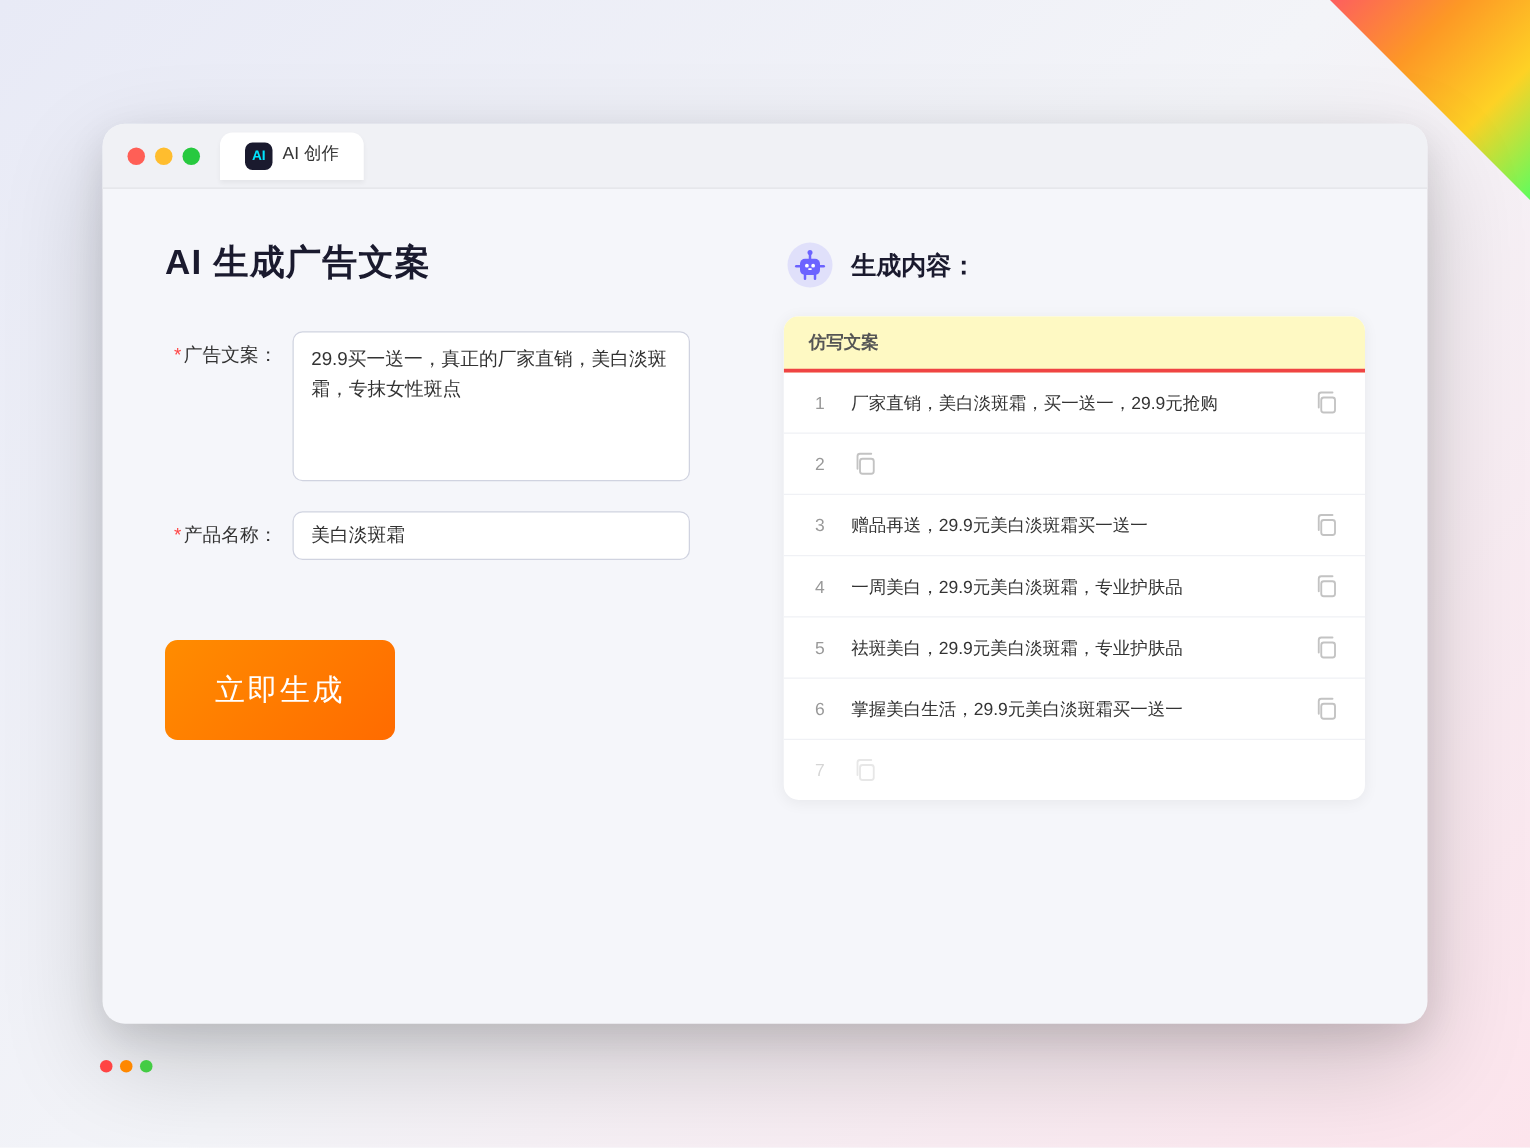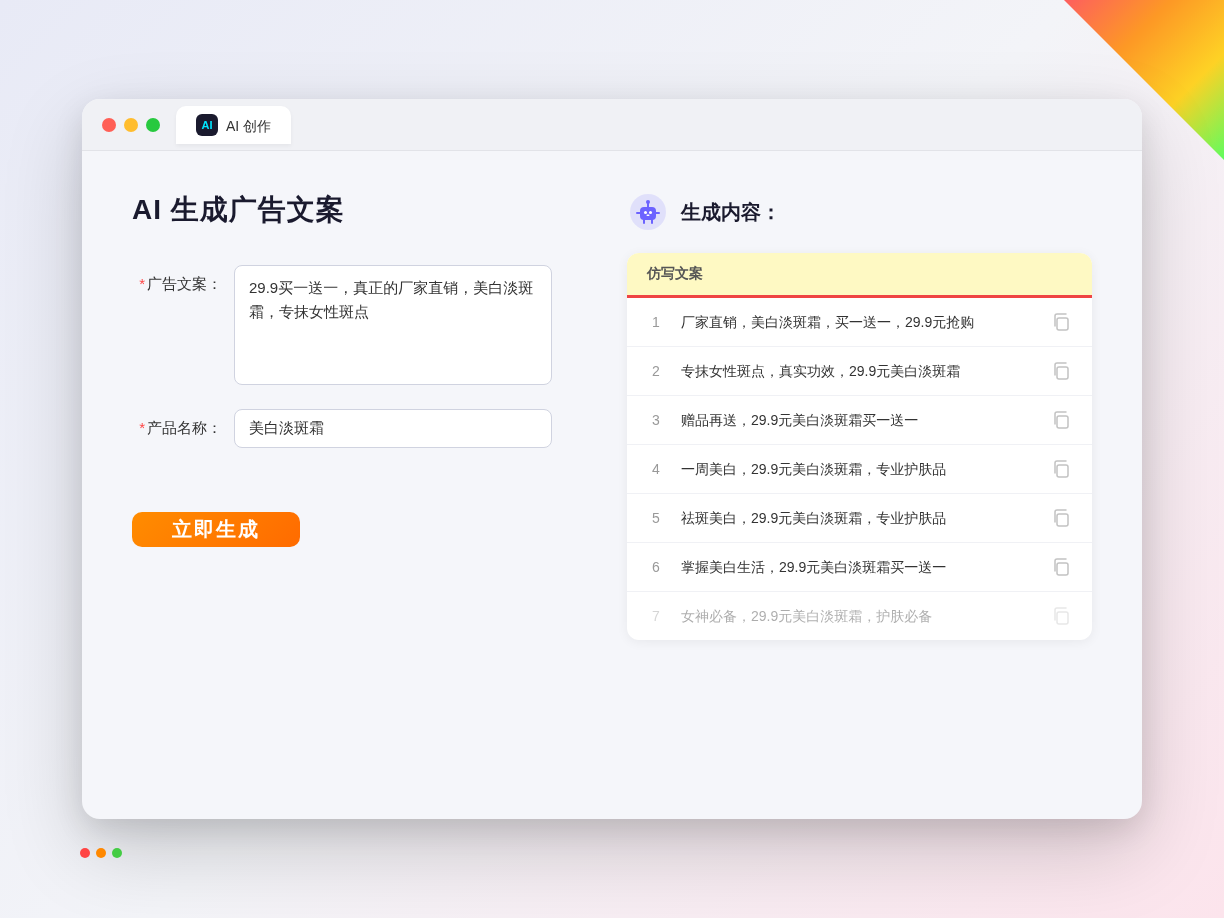--- a/index.html
+++ b/index.html
@@ -72,21 +72,21 @@
     }
     .wc-close { background: #ff5f56; }
     .wc-minimize { background: #ffbd2e; }
     .wc-maximize { background: #27c93f; }
 
     .tab {
       background: #ffffff;
       border-radius: 10px 10px 0 0;
       padding: 8px 20px;
       display: flex;
-      align-items: flex-end;
+      align-items: flex-start;
       gap: 8px;
       font-size: 14px;
       color: #333;
       box-shadow: 0 2px 4px rgba(0,0,0,0.05);
     }
 
     .tab-icon {
       width: 22px;
       height: 22px;
       background: #1a1a2e;
@@ -159,23 +159,23 @@
       resize: none;
       line-height: 1.6;
     }
 
     .generate-btn {
       margin-top: 40px;
       background: linear-gradient(135deg, #ff8c00, #ff6b00);
       color: #fff;
       border: none;
       border-radius: 10px;
-      padding: 4px 40px;
-      font-size: 20px;
-      font-weight: 700;
+      padding: 24px 40px;
+      font-size: 24px;
+      font-weight: 400;
       cursor: pointer;
       letter-spacing: 2px;
       transition: opacity 0.2s, transform 0.1s;
     }
 
     
     .right-panel {
       flex: 1;
     }
 
@@ -321,21 +321,20 @@
             <div class="result-row">
               <span class="row-number">1</span>
               <span class="row-text">厂家直销，美白淡斑霜，买一送一，29.9元抢购</span>
               <svg class="copy-icon" viewBox="0 0 22 22" fill="none">
       <rect x="7" y="7" width="11" height="12" rx="2" stroke="#888" stroke-width="1.5"></rect>
       <path d="M5 15V5a2 2 0 0 1 2-2h9" stroke="#888" stroke-width="1.5" stroke-linecap="round"></path>
     </svg>
             </div>
             <div class="result-row">
               <span class="row-number">2</span>
-              <span class="row-text">专抹女性斑点，真实功效，29.9元美白淡斑霜</span>
               <svg class="copy-icon" viewBox="0 0 22 22" fill="none">
       <rect x="7" y="7" width="11" height="12" rx="2" stroke="#888" stroke-width="1.5"></rect>
       <path d="M5 15V5a2 2 0 0 1 2-2h9" stroke="#888" stroke-width="1.5" stroke-linecap="round"></path>
     </svg>
             </div>
             <div class="result-row">
               <span class="row-number">3</span>
               <span class="row-text">赠品再送，29.9元美白淡斑霜买一送一</span>
               <svg class="copy-icon" viewBox="0 0 22 22" fill="none">
       <rect x="7" y="7" width="11" height="12" rx="2" stroke="#888" stroke-width="1.5"></rect>
@@ -361,21 +360,20 @@
             <div class="result-row">
               <span class="row-number">6</span>
               <span class="row-text">掌握美白生活，29.9元美白淡斑霜买一送一</span>
               <svg class="copy-icon" viewBox="0 0 22 22" fill="none">
       <rect x="7" y="7" width="11" height="12" rx="2" stroke="#888" stroke-width="1.5"></rect>
       <path d="M5 15V5a2 2 0 0 1 2-2h9" stroke="#888" stroke-width="1.5" stroke-linecap="round"></path>
     </svg>
             </div>
             <div class="result-row faded">
               <span class="row-number">7</span>
-              <span class="row-text">女神必备，29.9元美白淡斑霜，护肤必备</span>
               <svg class="copy-icon" viewBox="0 0 22 22" fill="none">
       <rect x="7" y="7" width="11" height="12" rx="2" stroke="#888" stroke-width="1.5"></rect>
       <path d="M5 15V5a2 2 0 0 1 2-2h9" stroke="#888" stroke-width="1.5" stroke-linecap="round"></path>
     </svg>
             </div>
           </div>
       </div>
     </div>
 
   </div>

